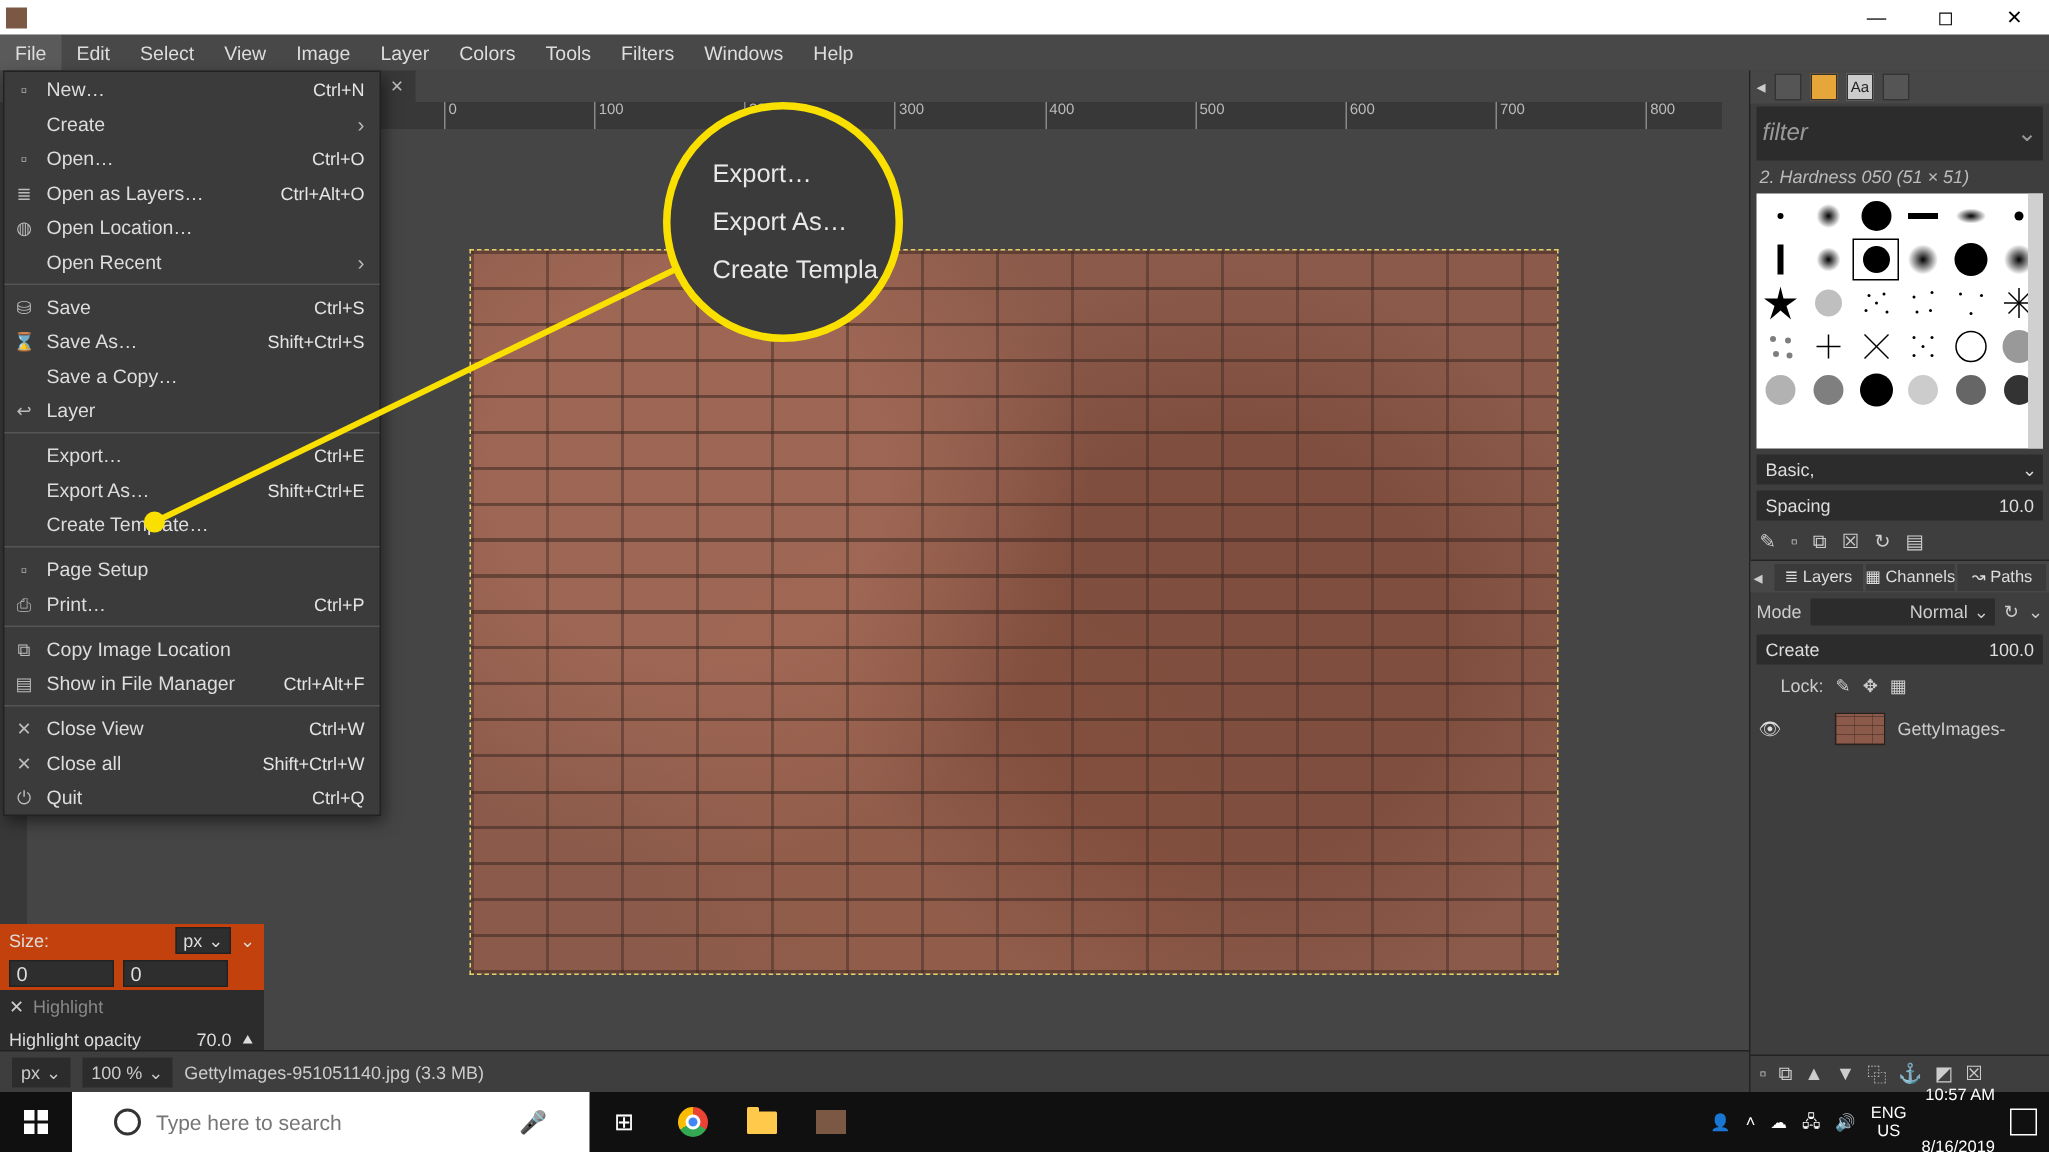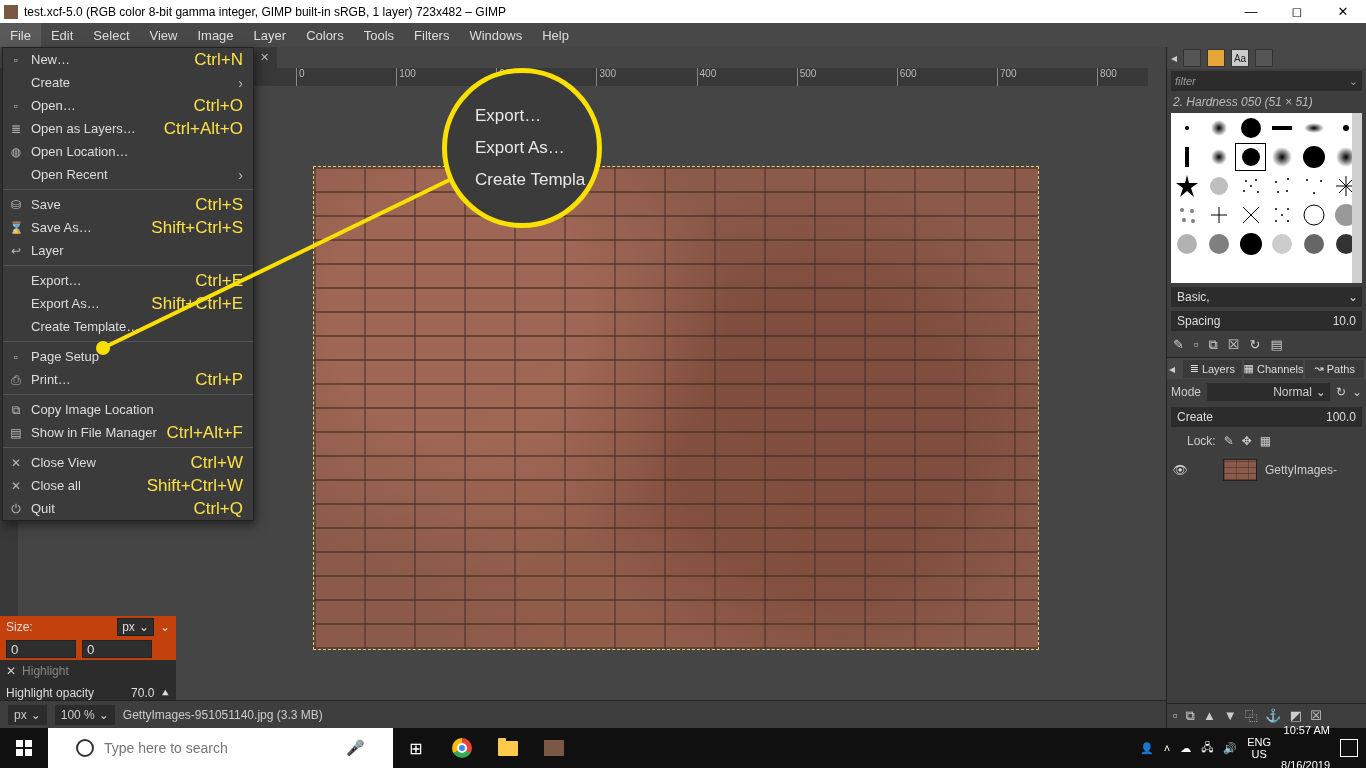--- a/index.html
+++ b/index.html
@@ -17,21 +17,21 @@
 .menubar .menu { padding:0 10px; display:flex; align-items:center; font-size:13px; }
 .menubar .menu.open { background:#5a5a5a; }
 
 
 .dropdown {
   position:absolute; top:47px; left:2px; width:252px;
   background:#3b3b3b; border:1px solid #222; z-index:50;
   box-shadow:2px 4px 10px rgba(0,0,0,.5);
 }
 .ditem { height:23px; display:flex; align-items:center; padding:0 10px 0 28px; font-size:13px; color:#ddd; position:relative; }
-.ditem .shortcut { margin-left:auto; color:#fde047; font-size:17px; }
+.ditem .shortcut { margin-left:auto; color:#e5e5e5; font-size:12px; }
 .ditem .chev { margin-left:auto; color:#b9b9b9; font-size:14px; }
 .ditem .dicon { position:absolute; left:6px; width:14px; text-align:center; color:#bbb; font-size:12px;}
 .dsep { height:1px; background:#555; margin:3px 0; }
 
 
 .work { position:absolute; top:47px; bottom:40px; left:0; right:200px; background:#454545; }
 .doc-tab { position:absolute; top:0; left:252px; height:21px; padding:0 8px; background:#383838; display:flex; align-items:center; gap:6px; color:#bbb;}
 .doc-tab .close{font-size:11px;}
 .ruler-h { position:absolute; top:21px; left:18px; right:18px; height:18px; background:#383838; }
 .ruler-v { position:absolute; top:39px; left:0; width:18px; bottom:24px; background:#383838; }
@@ -59,21 +59,21 @@
 .lb-select{background:#2e2e2e;border:1px solid #222;height:18px;color:#ddd;padding:0 4px;display:flex;align-items:center;gap:4px;}
 .lb-spin{width:70px;}
 .lb-icons{display:flex;gap:12px;padding:4px 8px;}
 .lb-icons span{color:#ccc;font-size:14px;}
 
 
 .rside{position:absolute;top:47px;right:0;bottom:40px;width:200px;background:#3e3e3e;border-left:1px solid #222;display:flex;flex-direction:column;}
 .rtabs{height:22px;background:#474747;display:flex;align-items:center;padding:0 4px;gap:6px;}
 .rtabs .tab{width:18px;height:18px;background:#555;border:1px solid #333;}
 .rtabs .tab.active{background:#e6a63a;}
-.rfilter{height:20px;background:#2c2c2c;margin:2px 4px;display:flex;align-items:center;padding:0 4px;color:#999;font-style:italic;font-size:11px;position:relative;}
+.rfilter{height:36px;background:#2c2c2c;margin:2px 4px;display:flex;align-items:center;padding:0 4px;color:#999;font-style:italic;font-size:16px;position:relative;}
 .rfilter .chev{position:absolute;right:4px;font-style:normal;}
 .brush-label{padding:2px 6px;font-style:italic;font-size:12px;color:#bbb;}
 .brush-grid{margin:2px 4px;background:#fff;height:170px;position:relative;display:grid;grid-template-columns:repeat(6,1fr);grid-auto-rows:28px;gap:1px;padding:1px;overflow:hidden;}
 .brush-grid .b{background:#fff;display:flex;align-items:center;justify-content:center;}
 .brush-grid .b svg{display:block;}
 .brush-grid .b.sel{outline:1px solid #000;outline-offset:-1px;}
 .brush-grid::after{content:"";position:absolute;right:0;top:0;bottom:0;width:10px;background:#d0d0d0;}
 .rselect{height:20px;margin:2px 4px;background:#2c2c2c;display:flex;align-items:center;padding:0 6px;font-size:12px;color:#ddd;position:relative;text-align:center;}
 .rselect .chev{position:absolute;right:4px;}
 .rfield{height:20px;margin:2px 4px;background:#2c2c2c;display:flex;align-items:center;padding:0 6px;font-size:12px;color:#ddd;}
@@ -122,21 +122,20 @@
 .work{bottom:40px;}
 .rside{bottom:40px;}
 .status{bottom:40px;height:28px;}
 .leftbottom{position:absolute;left:0;width:176px;top:540px;bottom:0;}
 </style>
 </head>
 <body>
 
 <div class="titlebar">
   <div class="logo"></div>
-  <div class="title">test.xcf-5.0 (RGB color 8-bit gamma integer, GIMP built-in sRGB, 1 layer) 723x482 – GIMP</div>
   <div class="win-btns">
     <div class="win-btn">―</div>
     <div class="win-btn">◻</div>
     <div class="win-btn">✕</div>
   </div>
 </div>
 
 <div class="menubar">
   <div class="menu open">File</div>
   <div class="menu">Edit</div>
@@ -184,20 +183,23 @@
       <span class="dicon">⛁</span>
       <span>Save</span>
       <span class="shortcut">Ctrl+S</span>
     </div>
     <div class="ditem">
       <span class="dicon">⌛</span>
       <span>Save As…</span>
       <span class="shortcut">Shift+Ctrl+S</span>
     </div>
     <div class="ditem">
+      <span>Save a Copy…</span>
+    </div>
+    <div class="ditem">
       <span class="dicon">↩</span>
       <span>Layer</span>
     </div>
     <div class="dsep"></div>
     <div class="ditem">
       <span>Export…</span>
       <span class="shortcut">Ctrl+E</span>
     </div>
     <div class="ditem">
       <span>Export As…</span>

